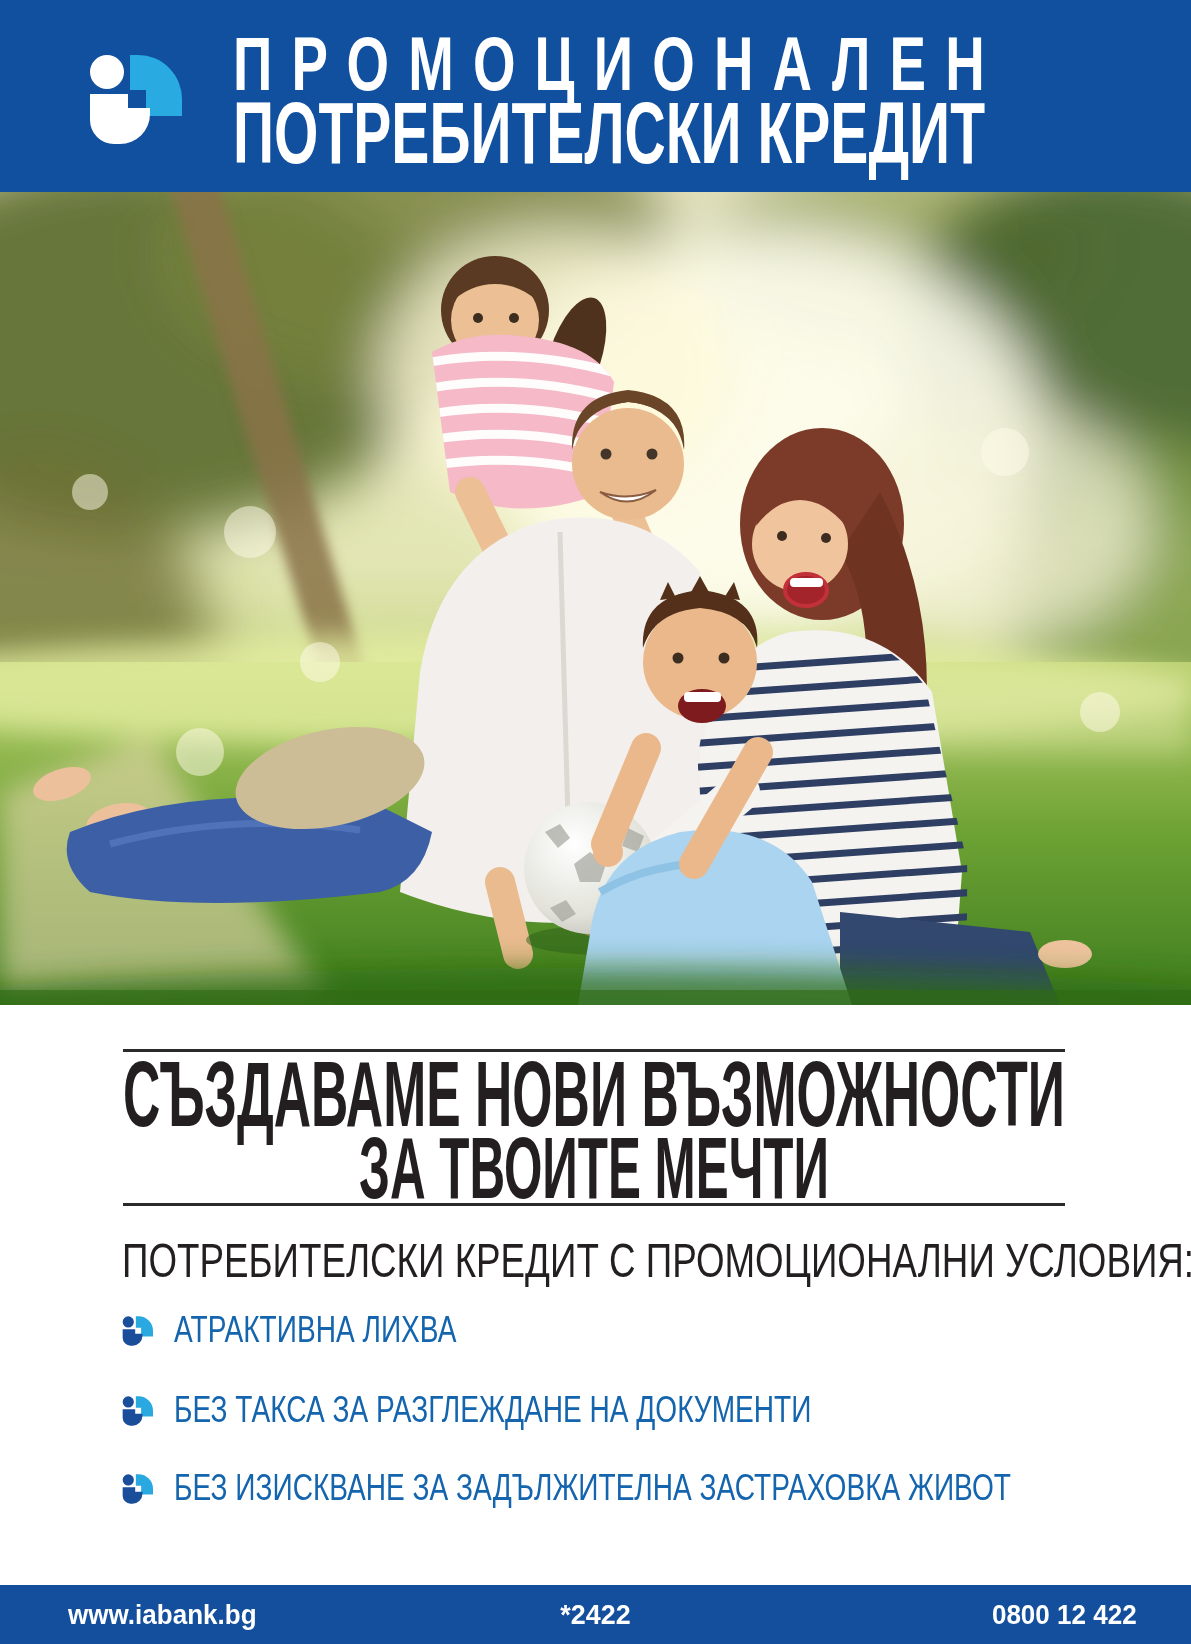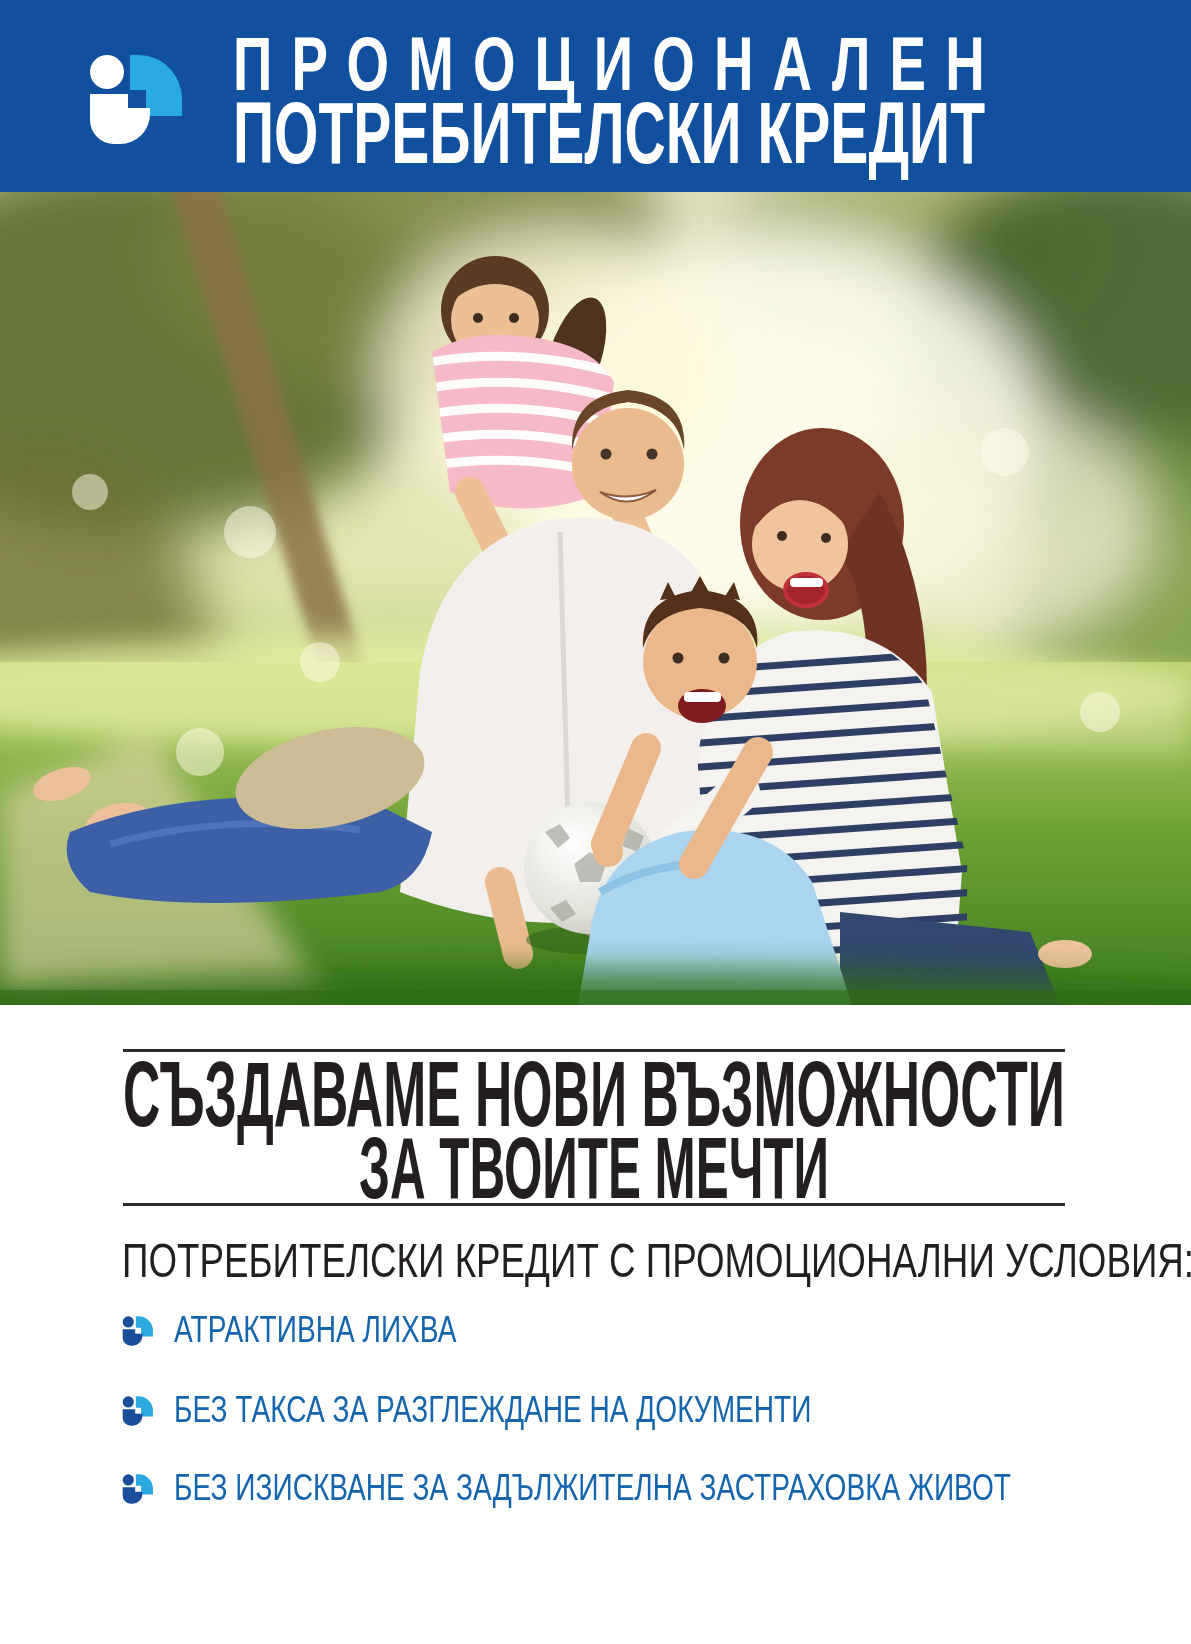--- a/index.html
+++ b/index.html
@@ -279,14 +279,19 @@
 
   <div class="bullet bullet-3">
     <svg class="bullet-icon" viewBox="0 0 94 92" aria-hidden="true">
       <circle cx="19" cy="20" r="17" fill="#1a4e9b"></circle>
       <path d="M42,3 H50 A44,44 0 0 1 94,47 V64 H58 V38 H42 Z" fill="#2aa9e0"></path>
       <path d="M2,42 H40 V56 H62 V62 A30,30 0 0 1 32,92 H26 A24,24 0 0 1 2,68 Z" fill="#1a4e9b"></path>
     </svg>
     <span class="bullet-label">БЕЗ ИЗИСКВАНЕ ЗА ЗАДЪЛЖИТЕЛНА ЗАСТРАХОВКА ЖИВОТ</span>
   </div>
 
+  <div class="footer">
+    <div class="footer-item footer-site">www.iabank.bg</div>
+    <div class="footer-item footer-short">*2422</div>
+    <div class="footer-item footer-phone">0800 12 422</div>
+  </div>
 
 </div>
 
 </body></html>

